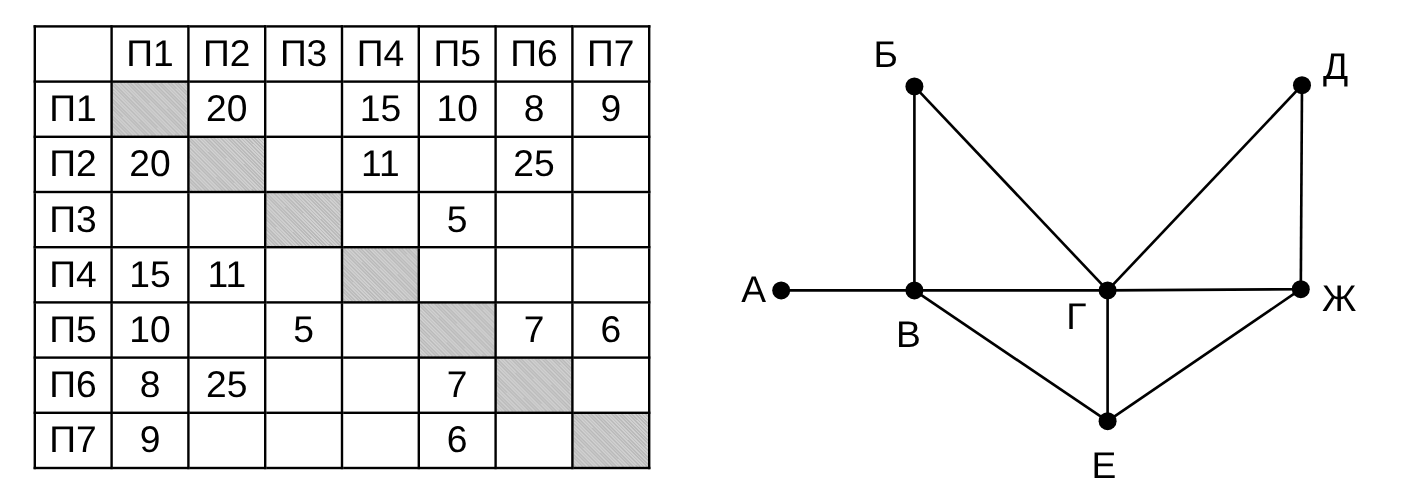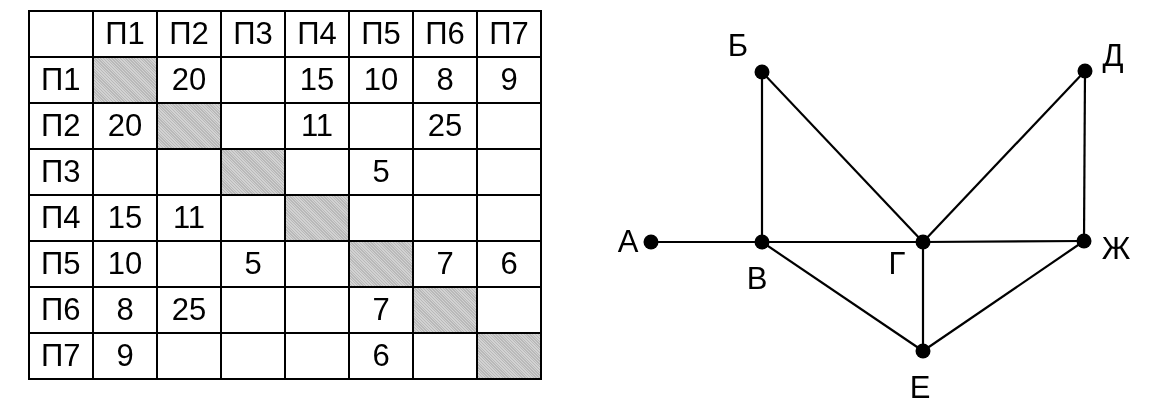--- a/index.html
+++ b/index.html
@@ -13,21 +13,21 @@
     position: relative;
     font-family: "Liberation Sans", sans-serif;
     color: #000;
     overflow: hidden;
   }
 
   
   #matrix-wrap {
     position: absolute;
     left: 28px;
-    top: 10px;
+    top: 21px;
   }
   table.matrix {
     border-collapse: collapse;
     table-layout: fixed;
   }
   table.matrix td {
     border: 2px solid #000;
     width: 62px;
     height: 44px;
     padding: 0;

